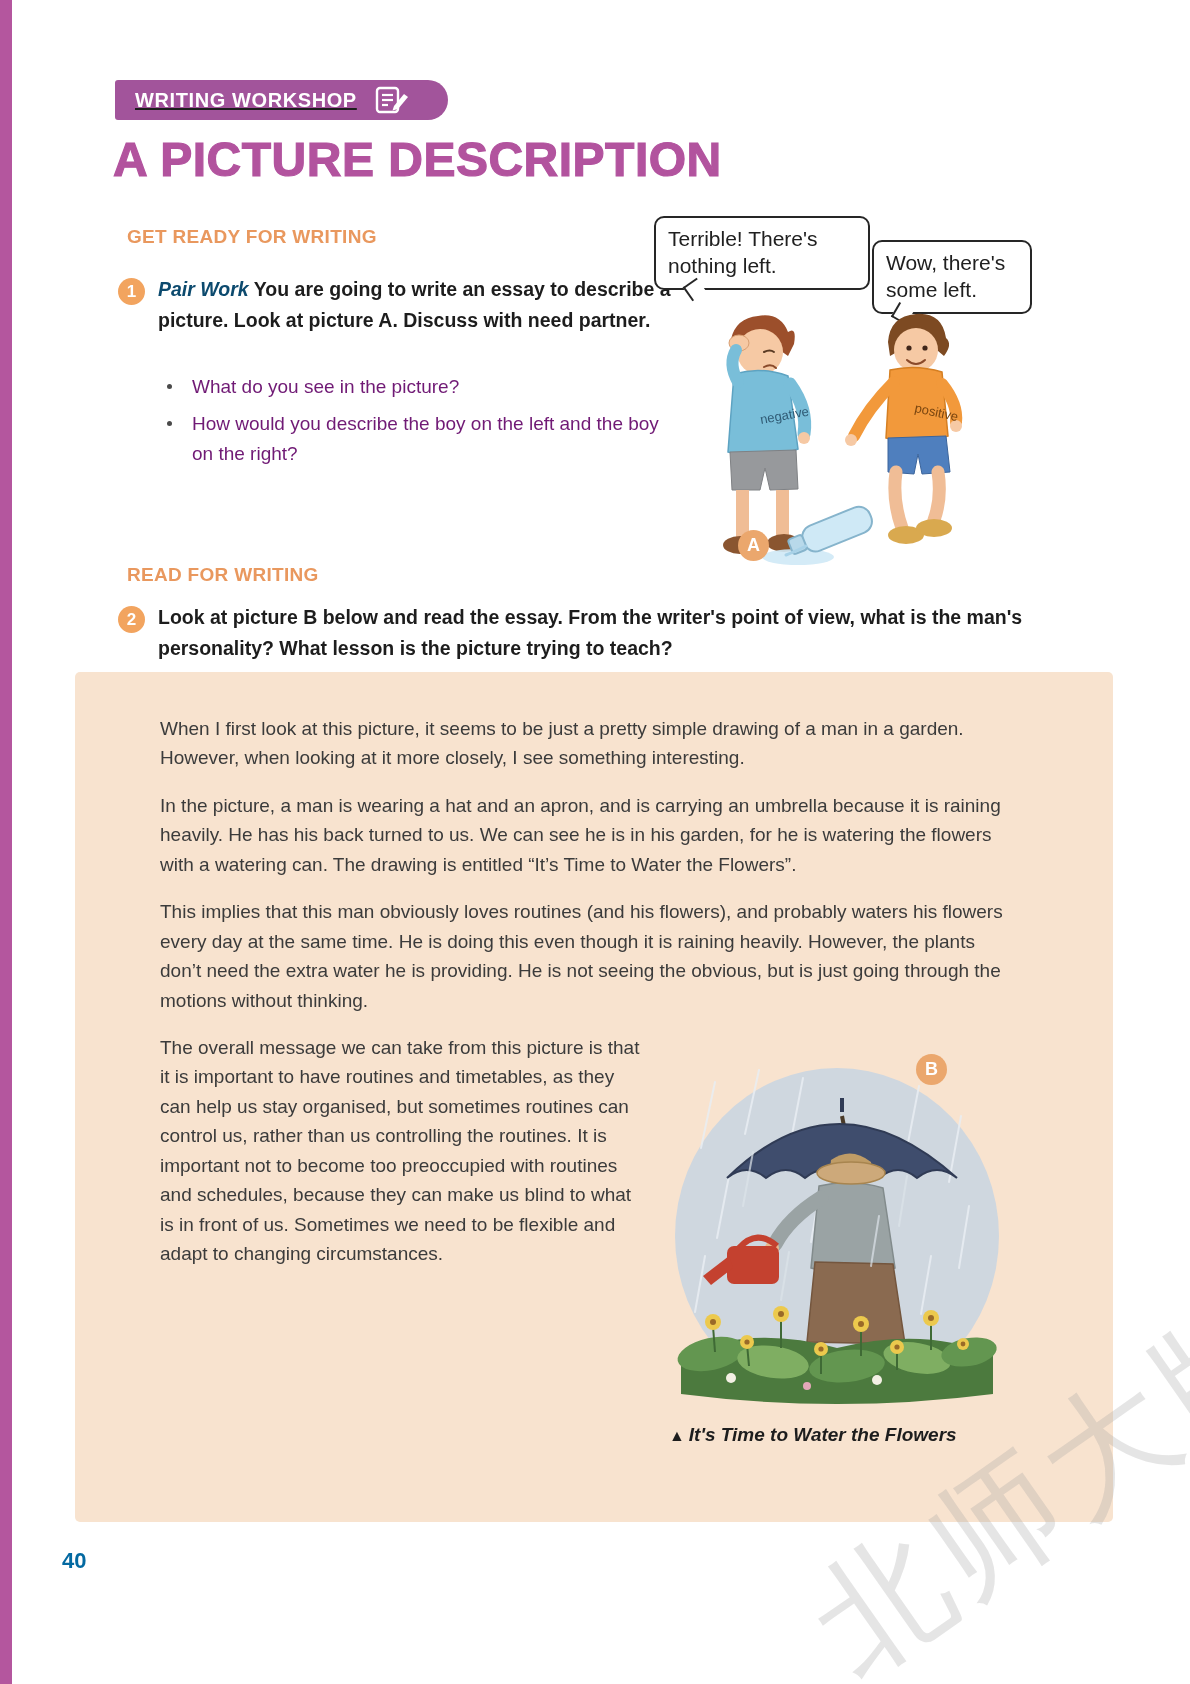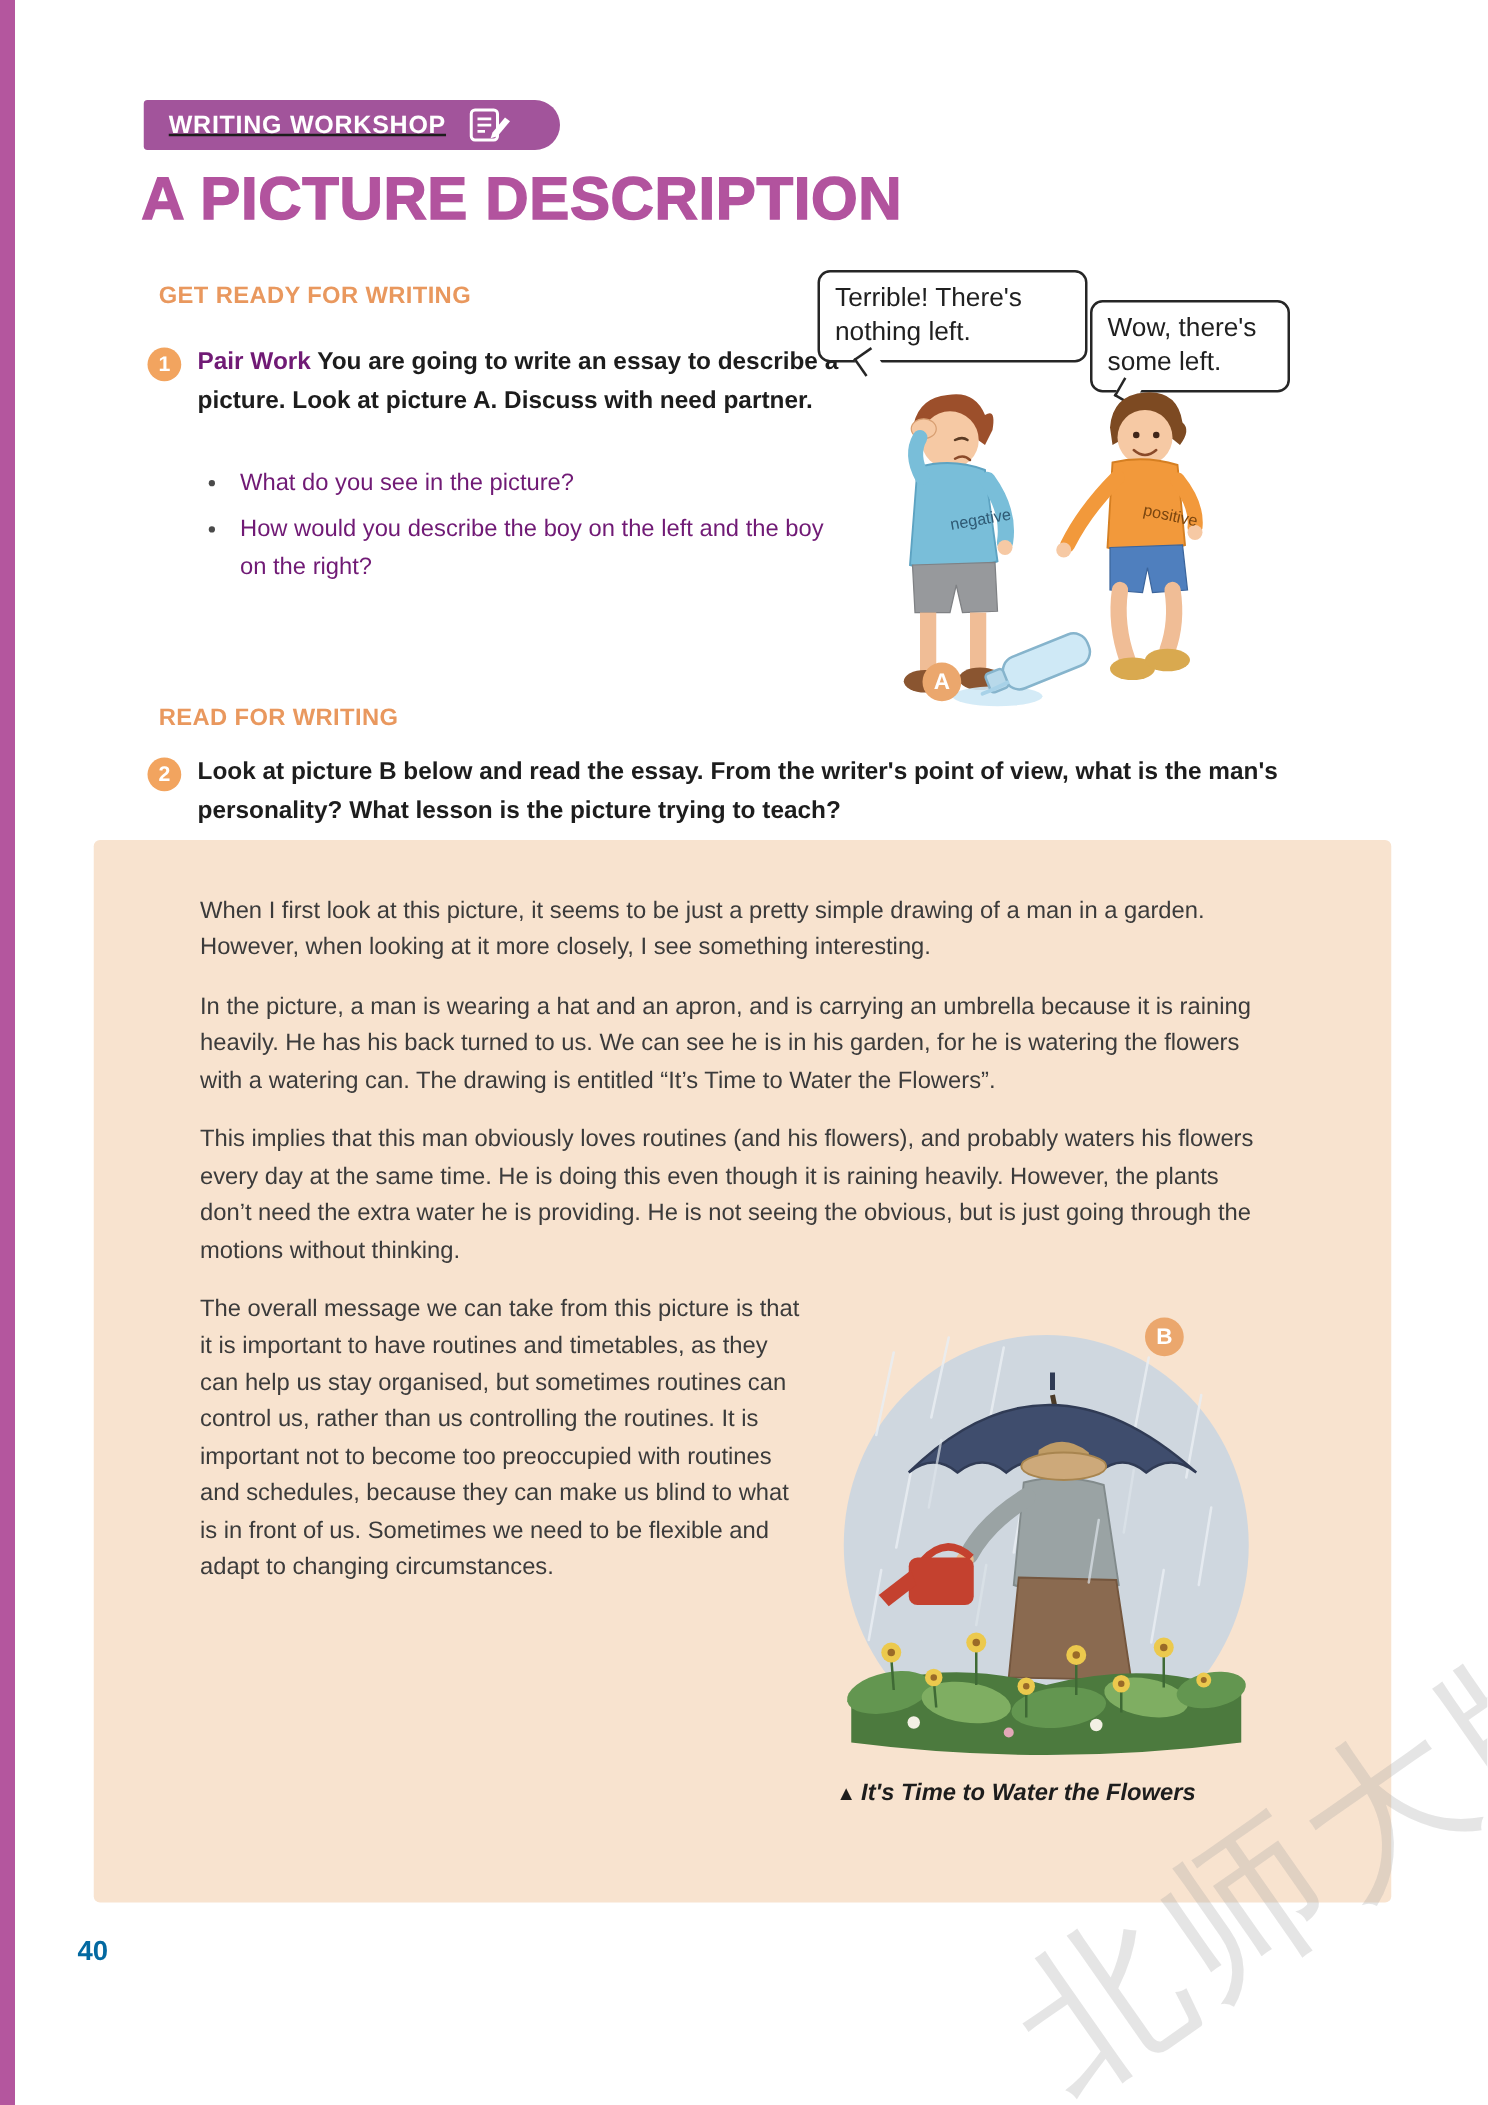--- a/index.html
+++ b/index.html
@@ -32,21 +32,21 @@
     position:absolute; width:27px; height:27px; border-radius:50%;
     background:#f2a45f; color:#fff; font-weight:bold; font-size:17px;
     display:flex; align-items:center; justify-content:center;
   }
   #badge1 { left:118px; top:278px; }
   #badge2 { left:118px; top:606px; }
 
   .item { position:absolute; font-size:19.5px; font-weight:bold; color:#1d1d1d; line-height:1.6; margin:0; }
   #item1 { left:158px; top:274px; width:520px; }
   #item2 { left:158px; top:602px; width:915px; }
-  .lead { color:#701a75; }
+  .lead { color:#0c4a6e;font-style:italic; }
 
   .bullets {
     position:absolute; left:162px; top:372px; width:520px;
     list-style:none; margin:0; padding:0; font-size:19px; color:#701a75; line-height:1.55;
   }
   .bullets li { position:relative; padding-left:30px; margin-bottom:8px; }
   .bullets li::before {
     content:""; position:absolute; left:5px; top:12px; width:5px; height:5px;
     border-radius:50%; background:#4a4a4a;
   }

